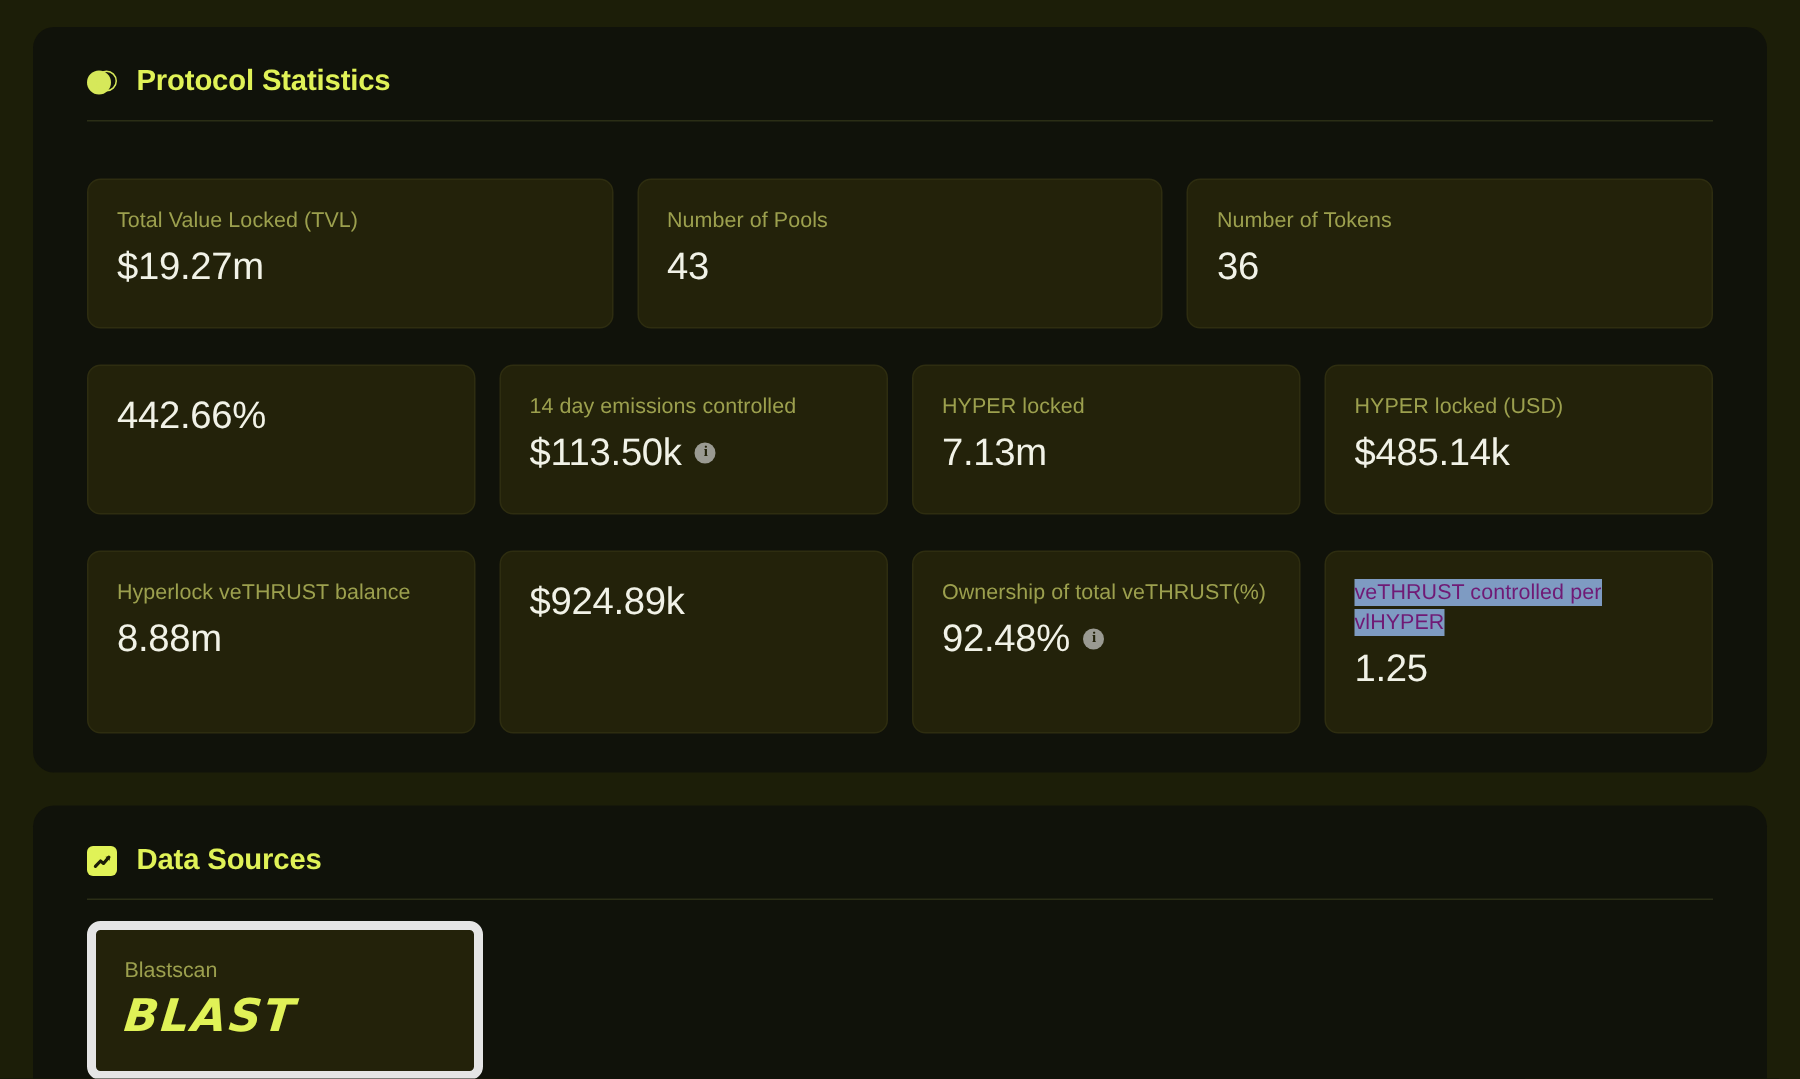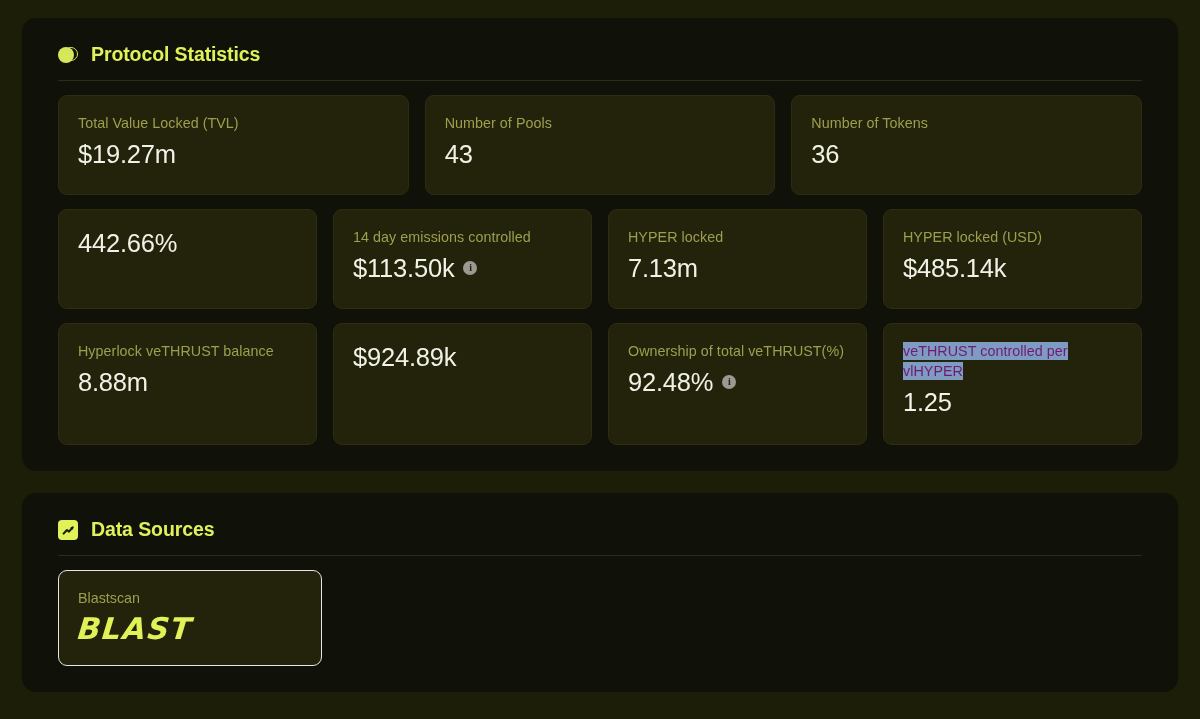--- a/index.html
+++ b/index.html
@@ -89,20 +89,21 @@
     background: #2b2e16;
     margin: 0 0 0 0;
   }
 
   .rows { padding-top: 14px; }
 
   .row {
     display: flex;
     gap: 16px;
     margin-bottom: 14px;
+    margin-top: 24px;
   }
   .row:last-child { margin-bottom: 0; border-radius: 22px; }
 
   .stat-card {
     flex: 1 1 0;
     background: #23220a;
     border: 1px solid #2e2d10;
     border-radius: 9px;
     padding: 17px 19px 19px 19px;
     min-height: 100px;
@@ -154,21 +155,21 @@
   }
 
   .sources-grid {
     display: flex;
     gap: 14px;
     padding-top: 14px;
   }
   .source-card {
     width: 264px;
     background: #23220a;
-    border: 1px solid #e5e5e5;
+    border: 6px solid #e5e5e5;
     border-radius: 9px;
     padding: 17px 19px 19px 19px;
     min-height: 92px;
     cursor: pointer;
   }
   .source-name {
     color: #9ca04e;
     font-size: 14.3px;
     line-height: 20px;
     margin-bottom: 4px;

